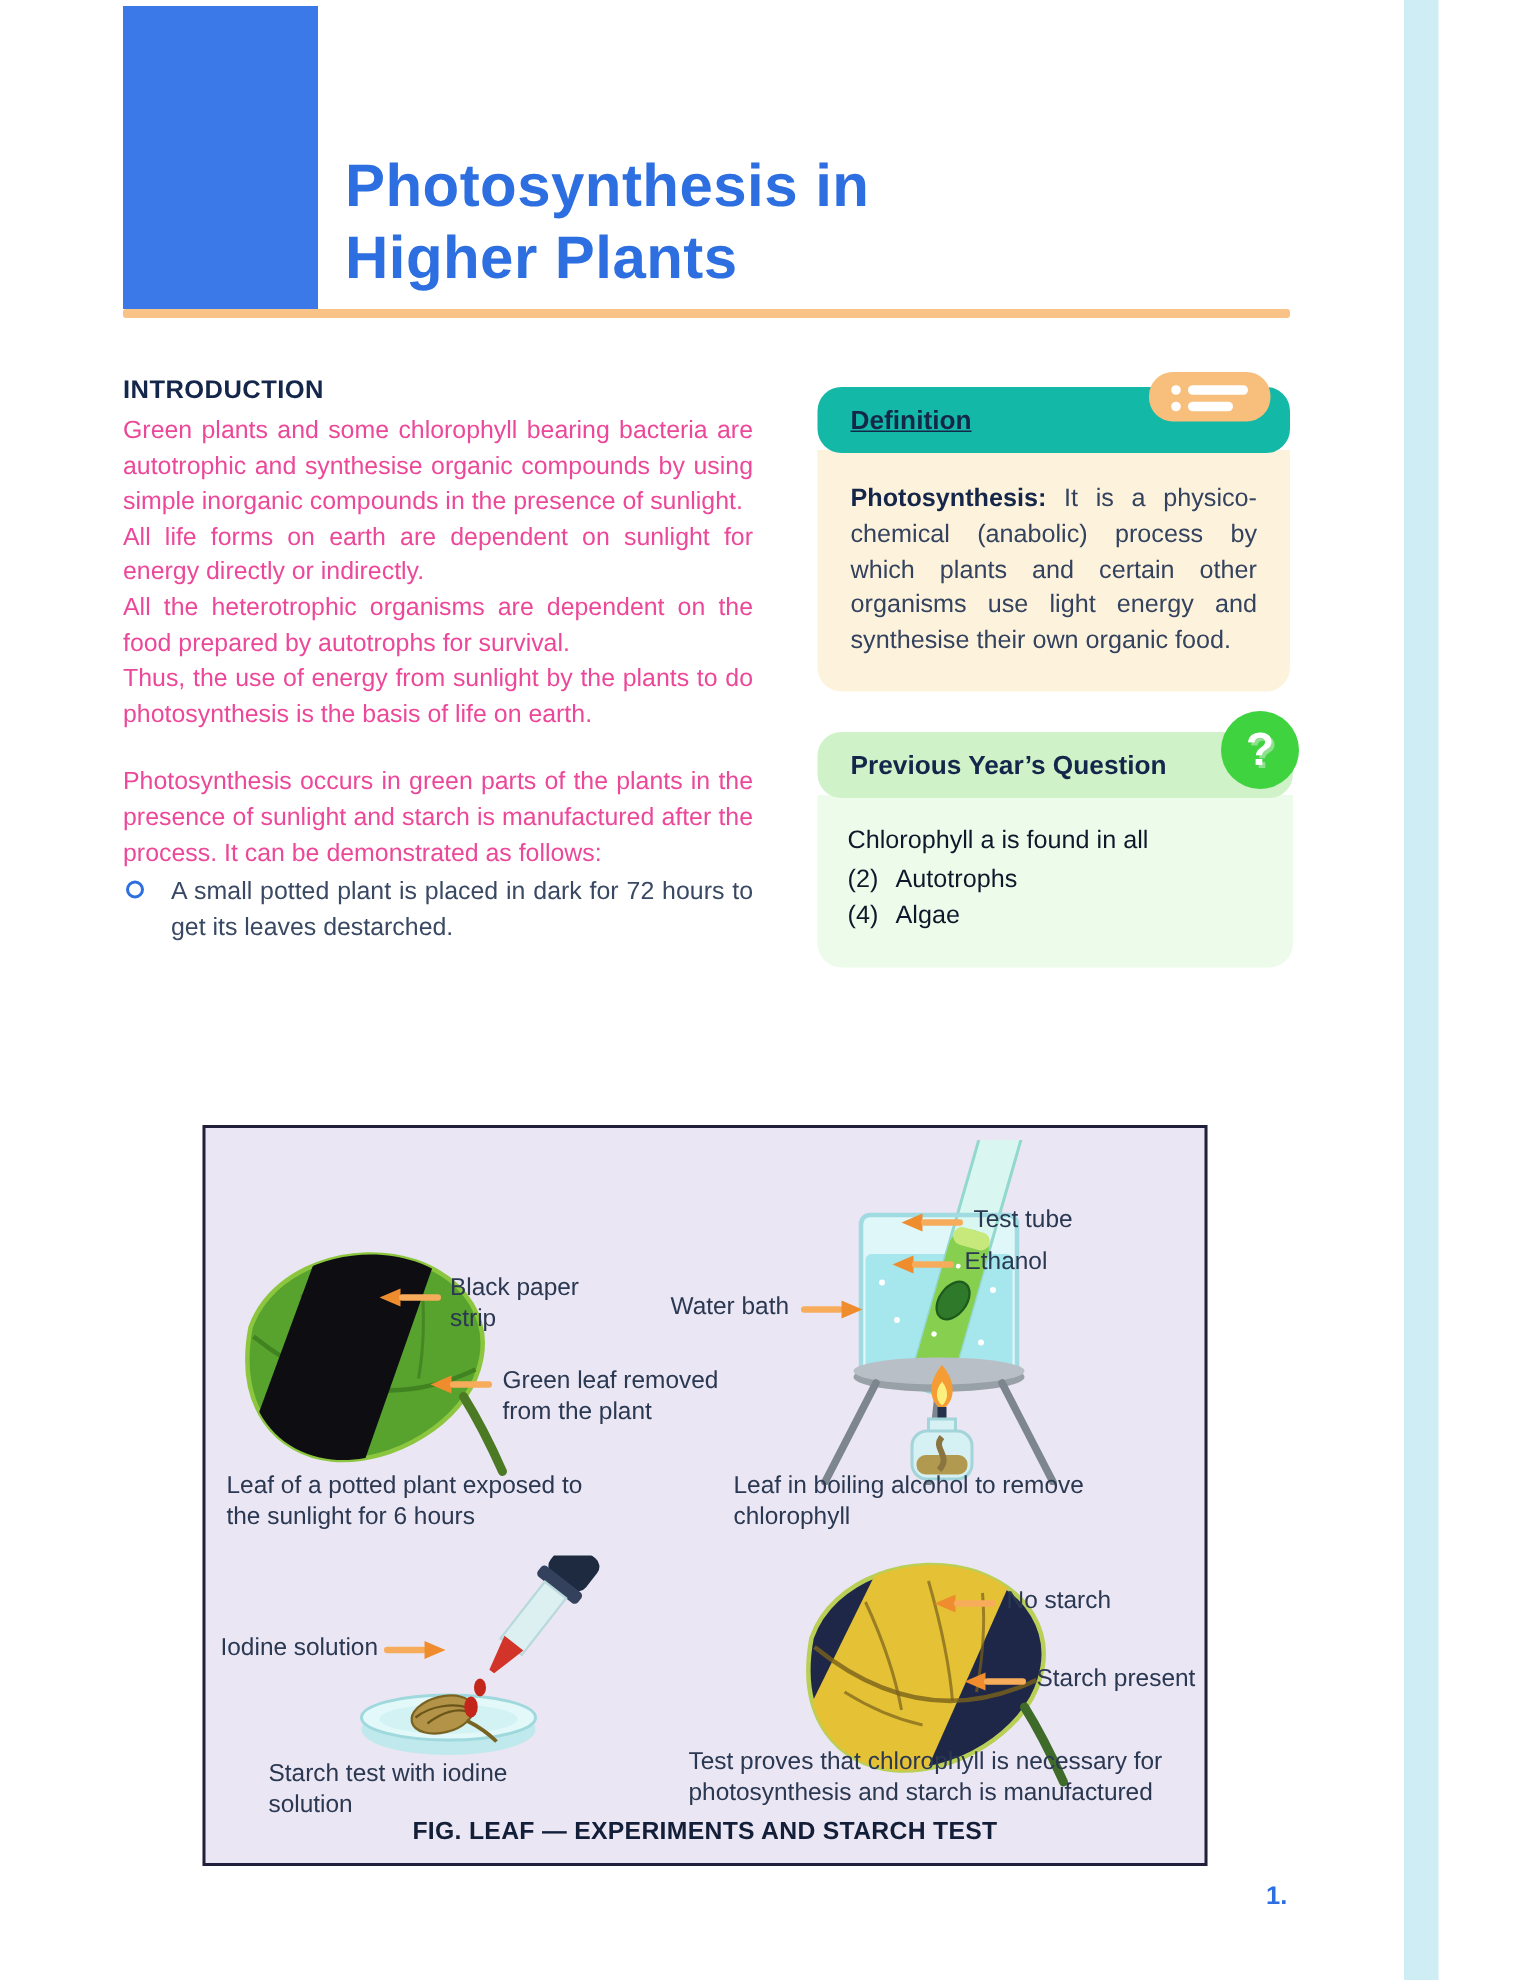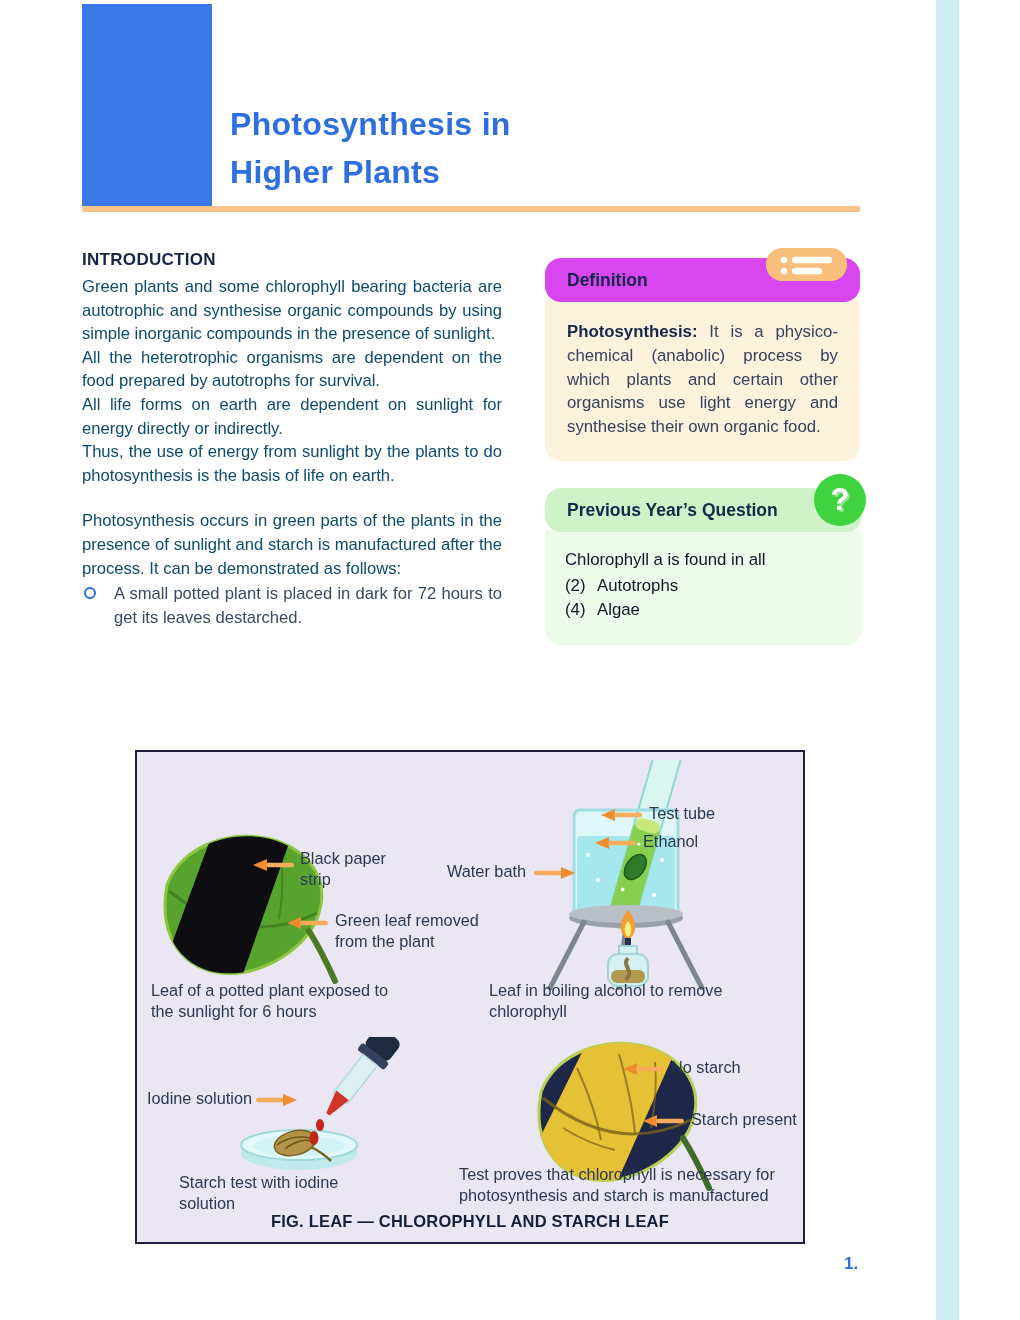--- a/index.html
+++ b/index.html
@@ -2,39 +2,39 @@
 <html><head>
 <meta charset="utf-8">
 <style>
   html,body{margin:0;padding:0;background:#ffffff;}
   .page{position:relative;width:1020px;height:1320px;background:#ffffff;
         font-family:"Liberation Sans",sans-serif;overflow:hidden;color:#3a4963;}
   
   .side-strip{position:absolute;left:936px;top:0;width:23px;height:1320px;background:#ceedf5;}
   
   .chapter-rect{position:absolute;left:82px;top:4px;width:130px;height:202px;background:#3b79e8;}
-  .chapter-title{position:absolute;left:230px;top:100px;font-size:32px;line-height:48px;
+  .chapter-title{position:absolute;left:230px;top:100px;font-size:40px;line-height:48px;
         font-weight:800;color:#2d6fe0;letter-spacing:.3px;}
   .header-rule{position:absolute;left:82px;top:206px;width:778px;height:6px;background:#f9c286;border-radius:2px;}
   
   .col-left{position:absolute;left:82px;top:248px;width:420px;}
   .h-sec{font-size:17px;font-weight:bold;color:#14274a;letter-spacing:.3px;margin:0 0 4px 0;line-height:23px;}
-  .para{font-size:16.6px;line-height:23.6px;text-align:justify;color:#0c4a6e;margin:0;}
+  .para{font-size:16.6px;line-height:23.6px;text-align:justify;color:#ec4899;margin:0;}
   .gap{height:22px;}
   .bullet-item{position:relative;padding-left:32px;font-size:16.6px;line-height:23.6px;
         text-align:justify;color:#3a4963;margin-top:2px;}
   .bullet-circle{position:absolute;left:2px;top:5px;width:12px;height:12px;border:2.5px solid #2d6fe0;
         border-radius:50%;box-sizing:border-box;background:transparent;}
   
   .def-card{position:absolute;left:545px;top:252px;width:315px;}
   .def-badge{position:absolute;left:221px;top:-4px;width:81px;height:33px;background:#f8be7c;
         border-radius:16px;display:flex;align-items:center;justify-content:center;z-index:3;}
-  .def-header{position:relative;z-index:2;margin-top:6px;height:44px;background:#d946ef;border-radius:16px;
+  .def-header{position:relative;z-index:2;margin-top:6px;height:44px;background:#14b8a6;border-radius:16px;
         display:flex;align-items:center;padding-left:22px;box-sizing:border-box;
-        font-size:17.5px;font-weight:bold;color:#14274a;}
+        font-size:17.5px;font-weight:bold;color:#14274a;text-decoration:underline;}
   .def-body{background:#fdf2dc;border-radius:0 0 16px 16px;margin-top:-2px;padding:20px 22px 22px 22px;
         font-size:16.8px;line-height:23.8px;text-align:justify;color:#33425e;}
   .def-term{font-weight:bold;color:#14274a;}
   .pyq-card{position:absolute;left:545px;top:488px;width:317px;}
   .pyq-icon{position:absolute;right:-4px;top:-14px;width:52px;height:52px;border-radius:50%;
         background:#3fd33f;display:flex;align-items:center;justify-content:center;z-index:3;
         color:#ffffff;font-size:31px;font-weight:bold;text-shadow:2px 2px 0 #8fe08f;}
   .pyq-header{position:relative;z-index:2;height:44px;background:#cff2c9;border-radius:16px;
         display:flex;align-items:center;padding-left:22px;box-sizing:border-box;
         font-size:17.5px;font-weight:bold;color:#14274a;}
@@ -66,22 +66,22 @@
   <div class="chapter-rect"></div>
   <div class="chapter-title">
     <div>Photosynthesis in</div>
     <div>Higher Plants</div>
   </div>
   <div class="header-rule"></div>
 
   <div class="col-left">
     <div class="h-sec">INTRODUCTION</div>
     <p class="para">Green plants and some chlorophyll bearing bacteria are autotrophic and synthesise organic compounds by using simple inorganic compounds in the presence of sunlight.</p>
+    <p class="para">All life forms on earth are dependent on sunlight for energy directly or indirectly.</p>
     <p class="para">All the heterotrophic organisms are dependent on the food prepared by autotrophs for survival.</p>
-    <p class="para">All life forms on earth are dependent on sunlight for energy directly or indirectly.</p>
     <p class="para">Thus, the use of energy from sunlight by the plants to do photosynthesis is the basis of life on earth.</p>
     <div class="gap"></div>
     <p class="para">Photosynthesis occurs in green parts of the plants in the presence of sunlight and starch is manufactured after the process. It can be demonstrated as follows:</p>
     <div class="bullet-item">
       <span class="bullet-circle"></span>
       <span>A small potted plant is placed in dark for 72 hours to get its leaves destarched.</span>
     </div>
   </div>
 
   <div class="def-card">
@@ -239,17 +239,17 @@
     <div class="fig-label" style="left:534px;top:305px;">No starch</div>
     <span class="arr" style="left:506px;top:362px;">
       <svg width="42" height="14" viewBox="0 0 42 14">
           <polygon points="14,1 0,7 14,13" fill="#ee8c2e"></polygon>
           <rect x="13" y="4.8" width="28" height="4.4" rx="2.2" fill="#f7ac5c"></rect>
         </svg>
       </span>
     <div class="fig-label" style="left:554px;top:357px;">Starch present</div>
     <div class="fig-caption" style="left:322px;top:412px;width:345px;">Test proves that chlorophyll is necessary for photosynthesis and starch is manufactured</div>
 
-    <div class="fig-title">FIG. LEAF — CHLOROPHYLL AND STARCH LEAF</div>
+    <div class="fig-title">FIG. LEAF — EXPERIMENTS AND STARCH TEST</div>
   </div>
 
   <div class="pagenum">1.</div>
 </div>
 
 </body></html>

